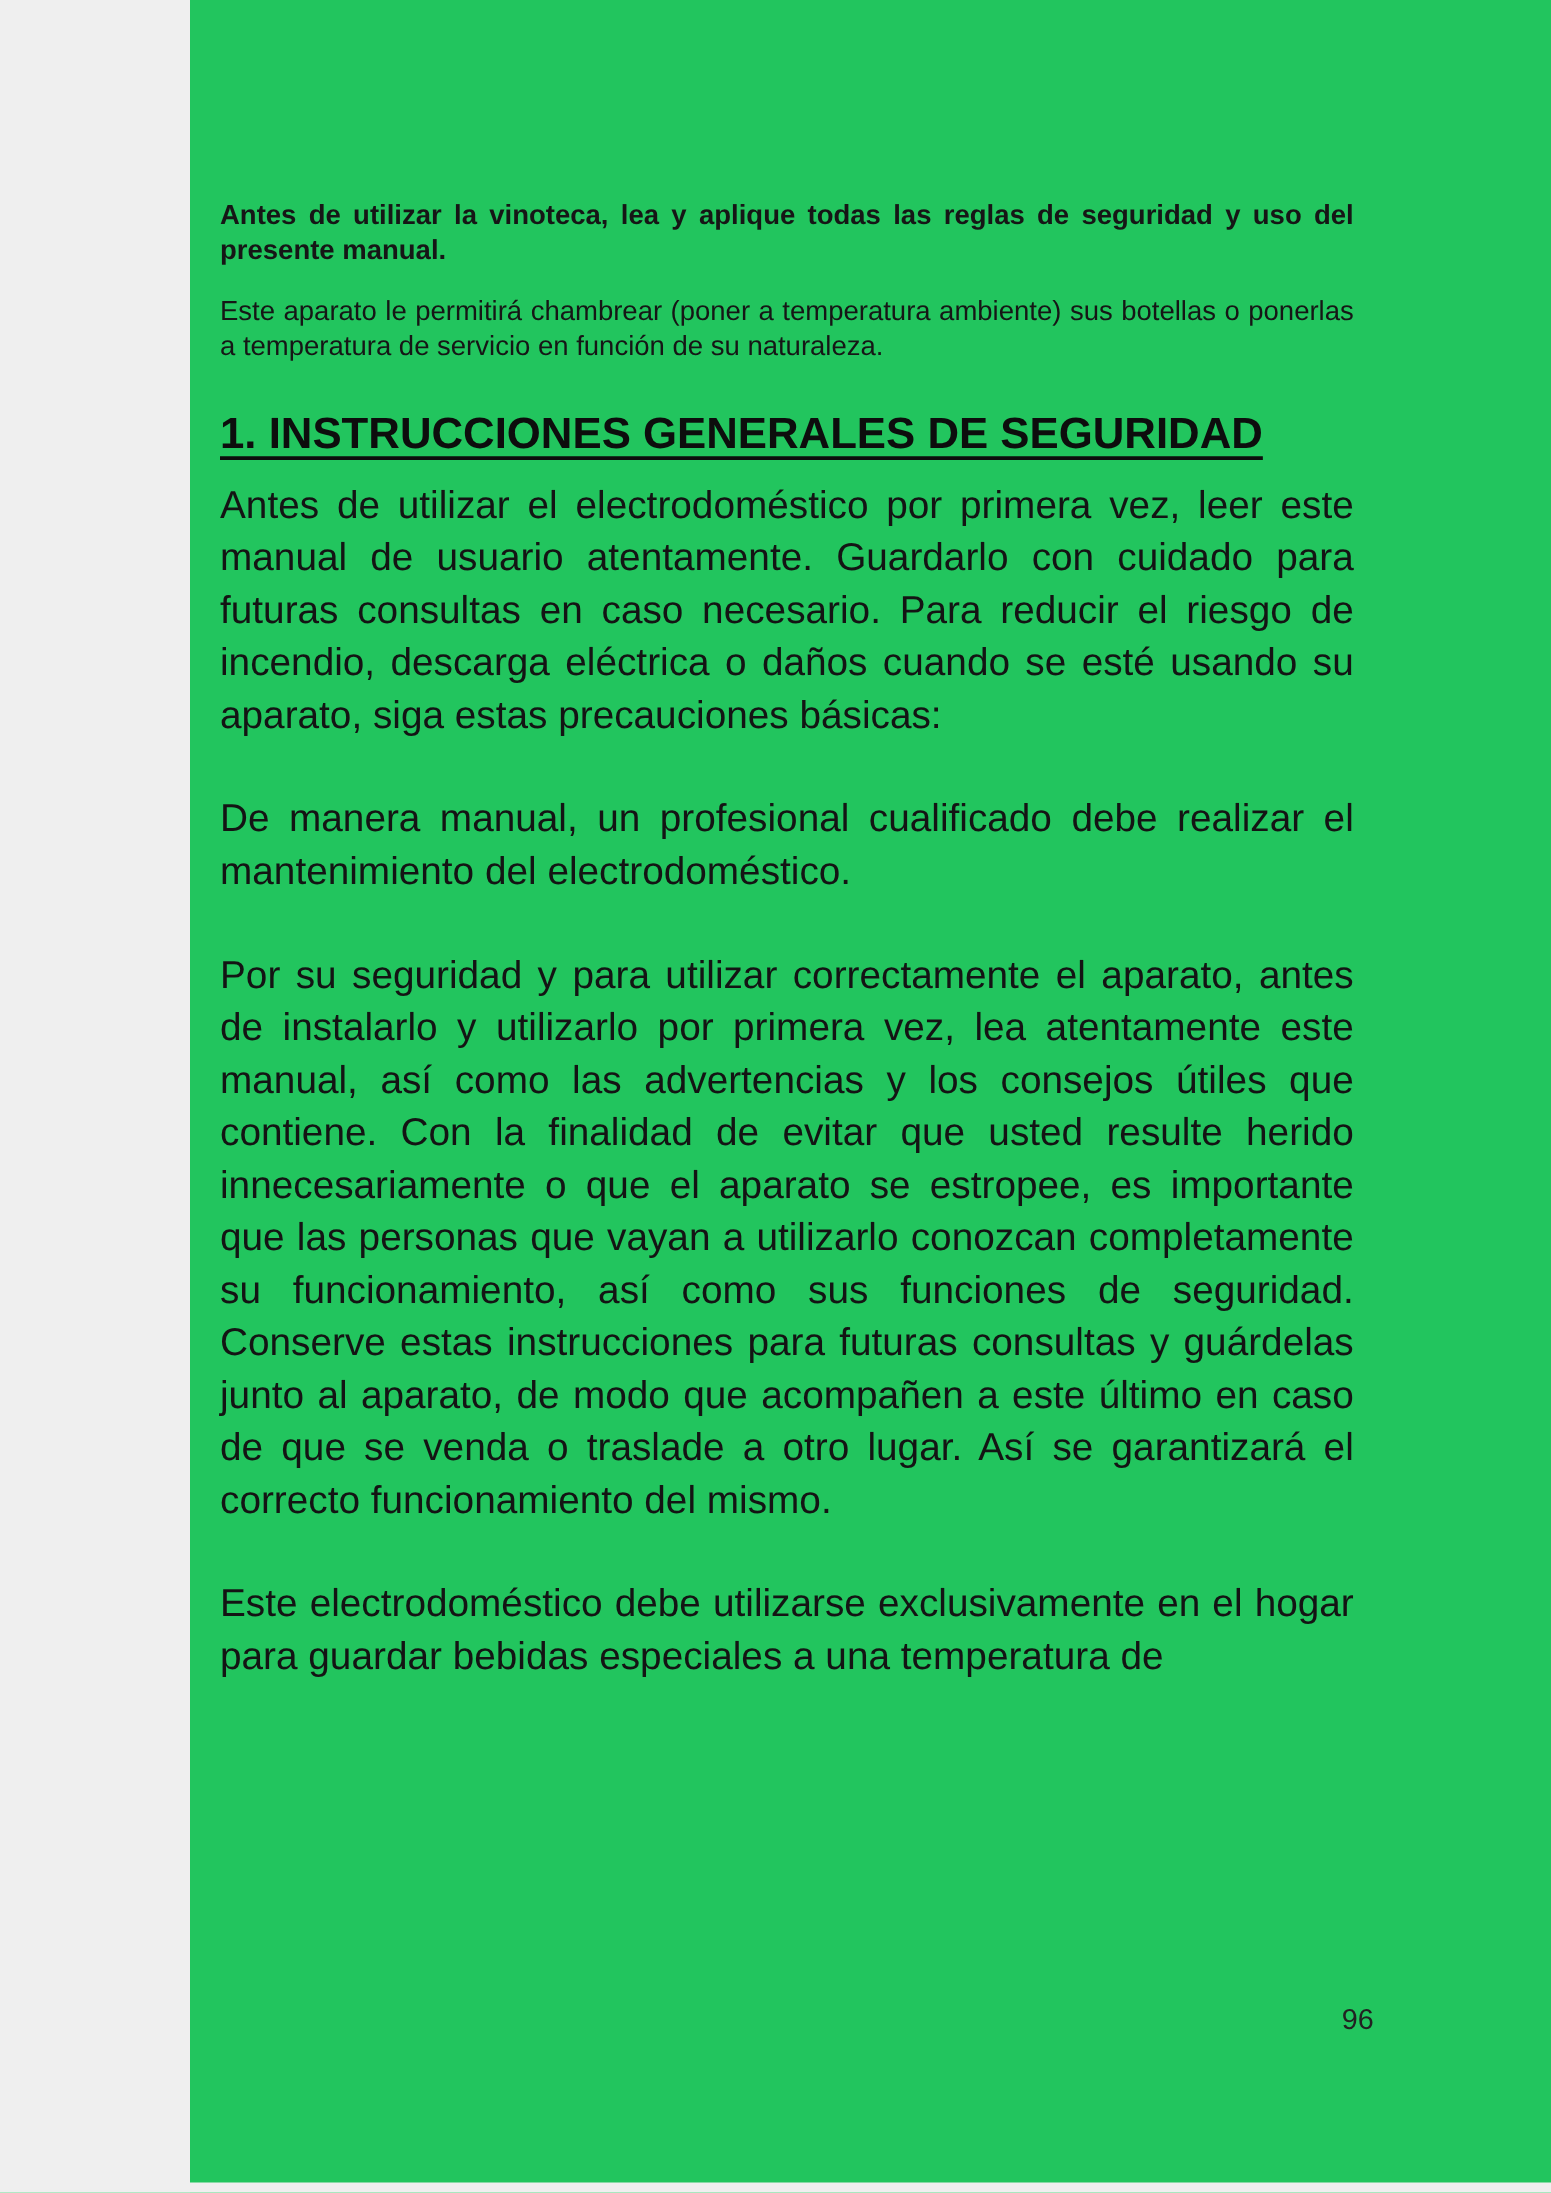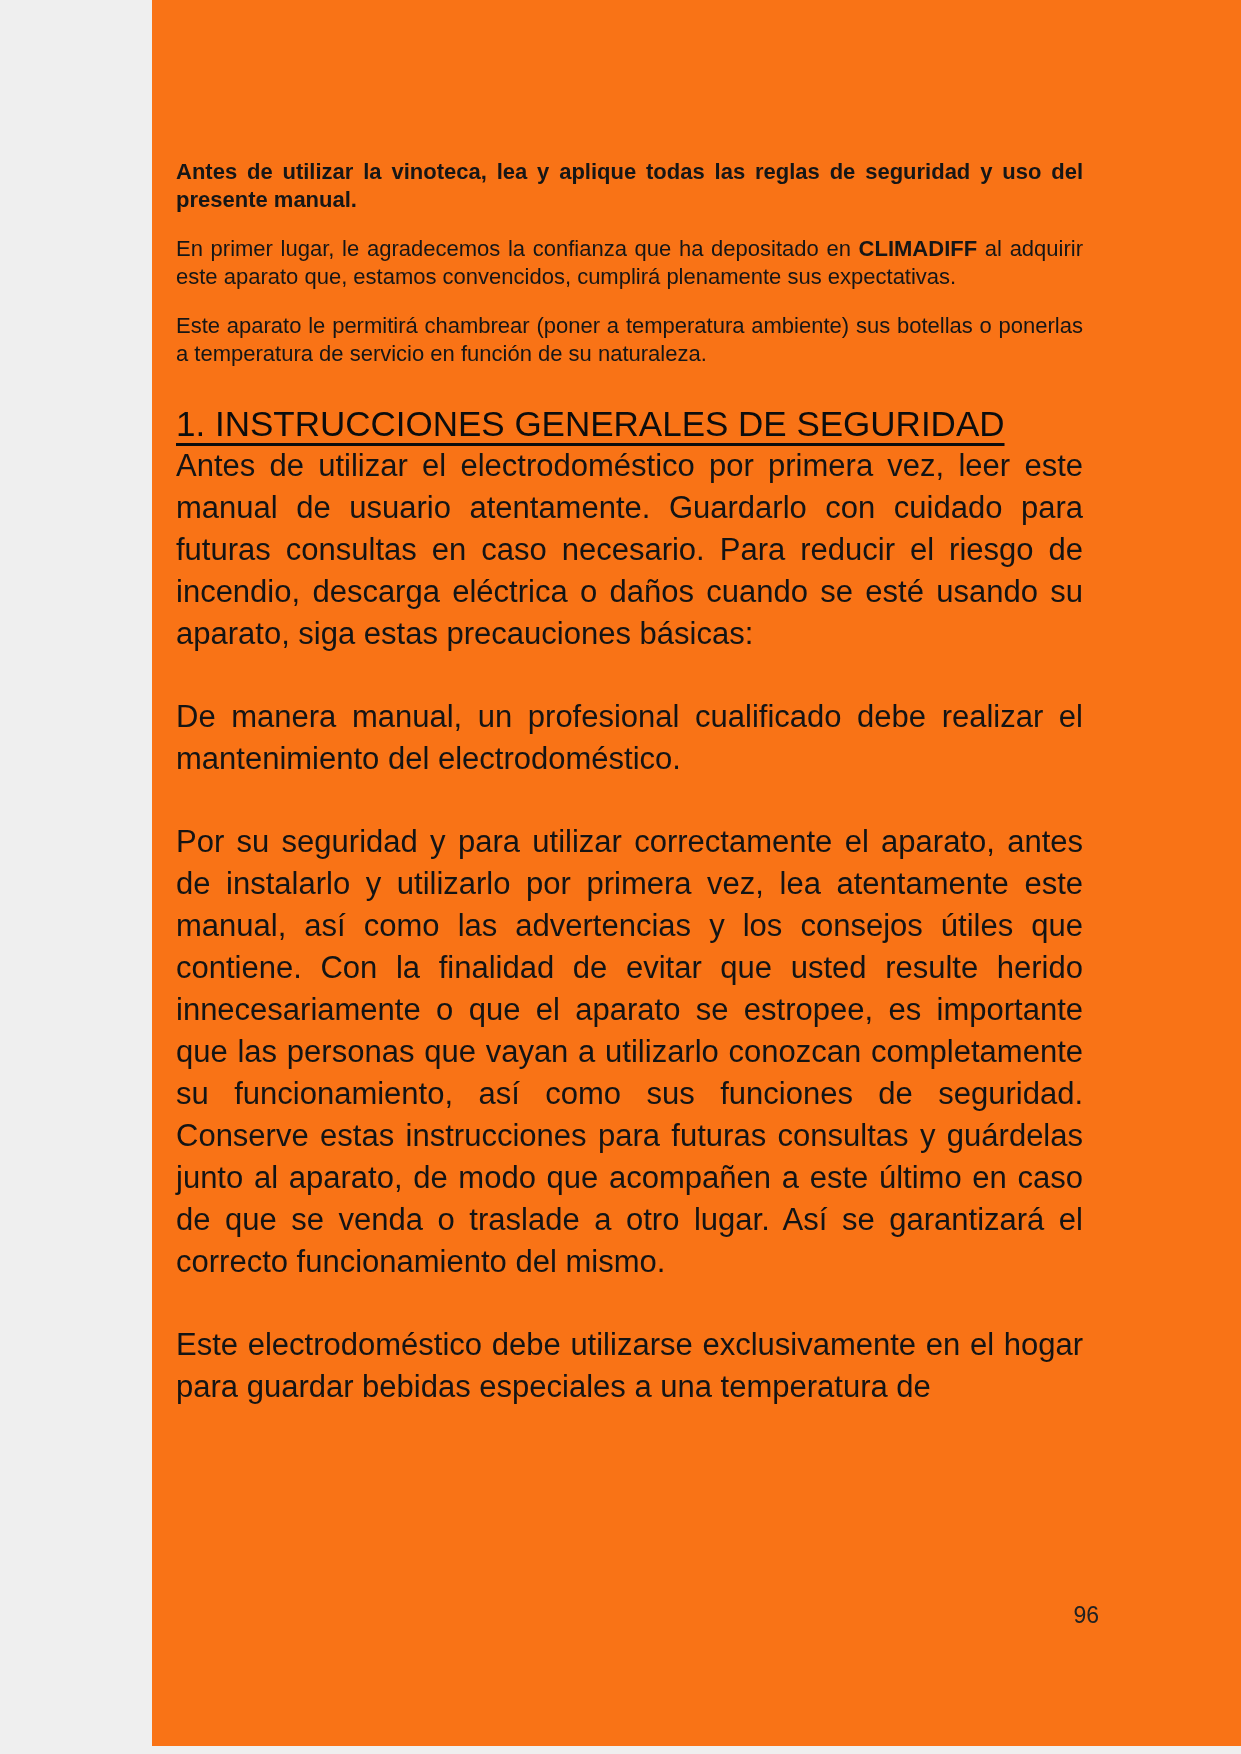--- a/index.html
+++ b/index.html
@@ -4,21 +4,21 @@
 <style>
   html, body {
     margin: 0;
     padding: 0;
     background: #ffffff;
   }
   .page {
     position: relative;
     width: 1241px;
     height: 1754px;
-    background: #f97316;
+    background: #22c55e;
     overflow: hidden;
     font-family: "Liberation Sans", sans-serif;
     color: #121212;
   }
   .edge-left {
     position: absolute;
     left: 0;
     top: 0;
     width: 152px;
     height: 100%;
@@ -48,22 +48,22 @@
   .notice {
     margin-top: 158px;
     font-weight: bold;
   }
   .brand-bold {
     font-weight: bold;
   }
   .heading {
     font-size: 35px;
     line-height: 40px;
-    font-weight: normal;
-    margin: 36px 0 1px 0;
+    font-weight: bold;
+    margin: 36px 0 16px 0;
     color: #0d0d0d;
     text-decoration: underline;
     text-decoration-thickness: 3px;
     text-underline-offset: 7px;
   }
   .body-p {
     font-size: 31px;
     line-height: 42px;
     text-align: justify;
     margin: 0 0 41px 0;
@@ -85,21 +85,20 @@
 
 <div class="page">
 
   <div class="edge-left"></div>
   <div class="edge-bottom"></div>
 
   <div class="content">
 
     <p class="small-p notice">Antes de utilizar la vinoteca, lea y aplique todas las reglas de seguridad y uso del presente manual.</p>
 
-    <p class="small-p"><span>En primer lugar, le agradecemos la confianza que ha depositado en </span><span class="brand-bold">CLIMADIFF</span><span> al adquirir este aparato que, estamos convencidos, cumplirá plenamente sus expectativas.</span></p>
 
     <p class="small-p">Este aparato le permitirá chambrear (poner a temperatura ambiente) sus botellas o ponerlas a temperatura de servicio en función de su naturaleza.</p>
 
     <h1 class="heading">1. INSTRUCCIONES GENERALES DE SEGURIDAD</h1>
 
     <p class="body-p first">Antes de utilizar el electrodoméstico por primera vez, leer este manual de usuario atentamente. Guardarlo con cuidado para futuras consultas en caso necesario. Para reducir el riesgo de incendio, descarga eléctrica o daños cuando se esté usando su aparato, siga estas precauciones básicas:</p>
 
     <p class="body-p">De manera manual, un profesional cualificado debe realizar el mantenimiento del electrodoméstico.</p>
 
     <p class="body-p">Por su seguridad y para utilizar correctamente el aparato, antes de instalarlo y utilizarlo por primera vez, lea atentamente este manual, así como las advertencias y los consejos útiles que contiene. Con la finalidad de evitar que usted resulte herido innecesariamente o que el aparato se estropee, es importante que las personas que vayan a utilizarlo conozcan completamente su funcionamiento, así como sus funciones de seguridad. Conserve estas instrucciones para futuras consultas y guárdelas junto al aparato, de modo que acompañen a este último en caso de que se venda o traslade a otro lugar. Así se garantizará el correcto funcionamiento del mismo.</p>

